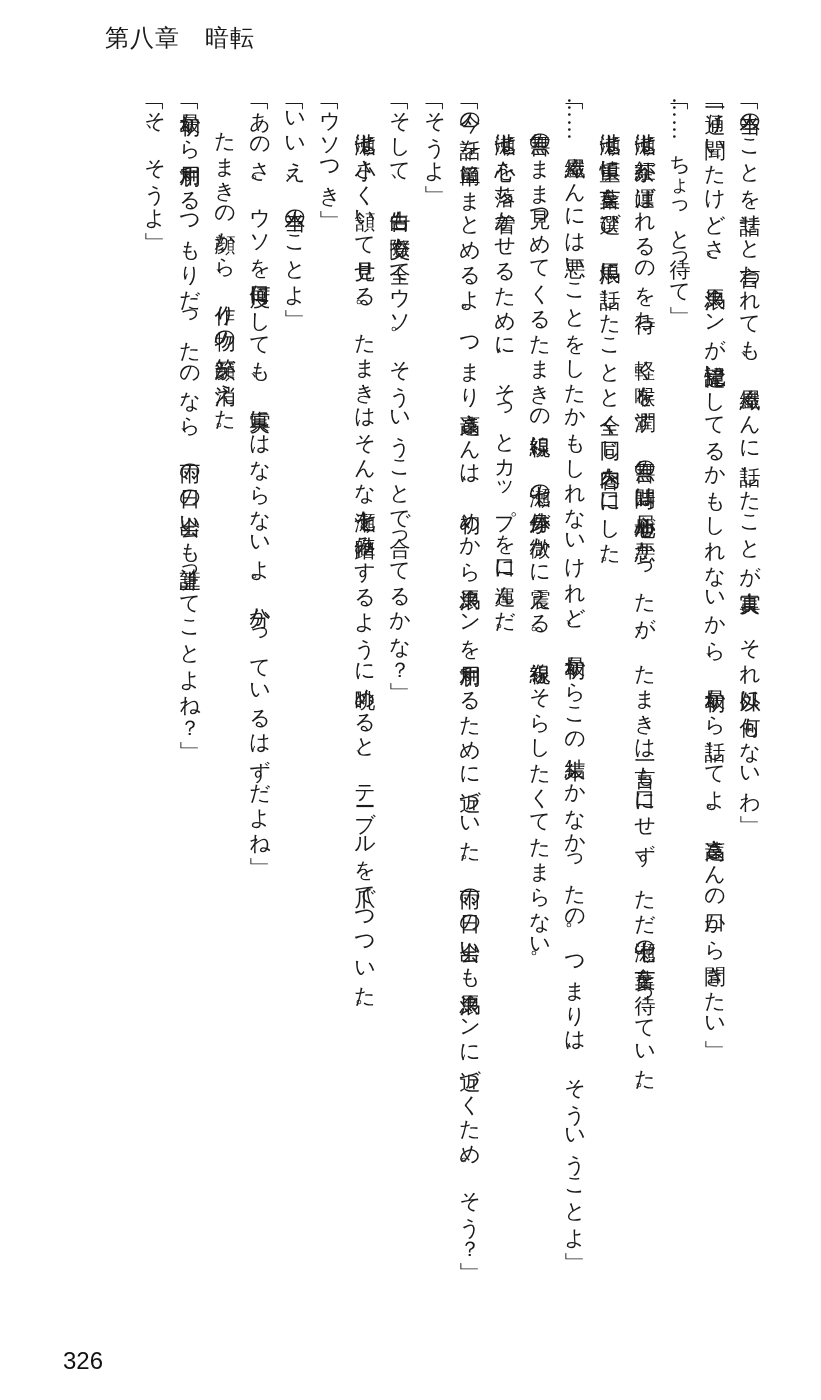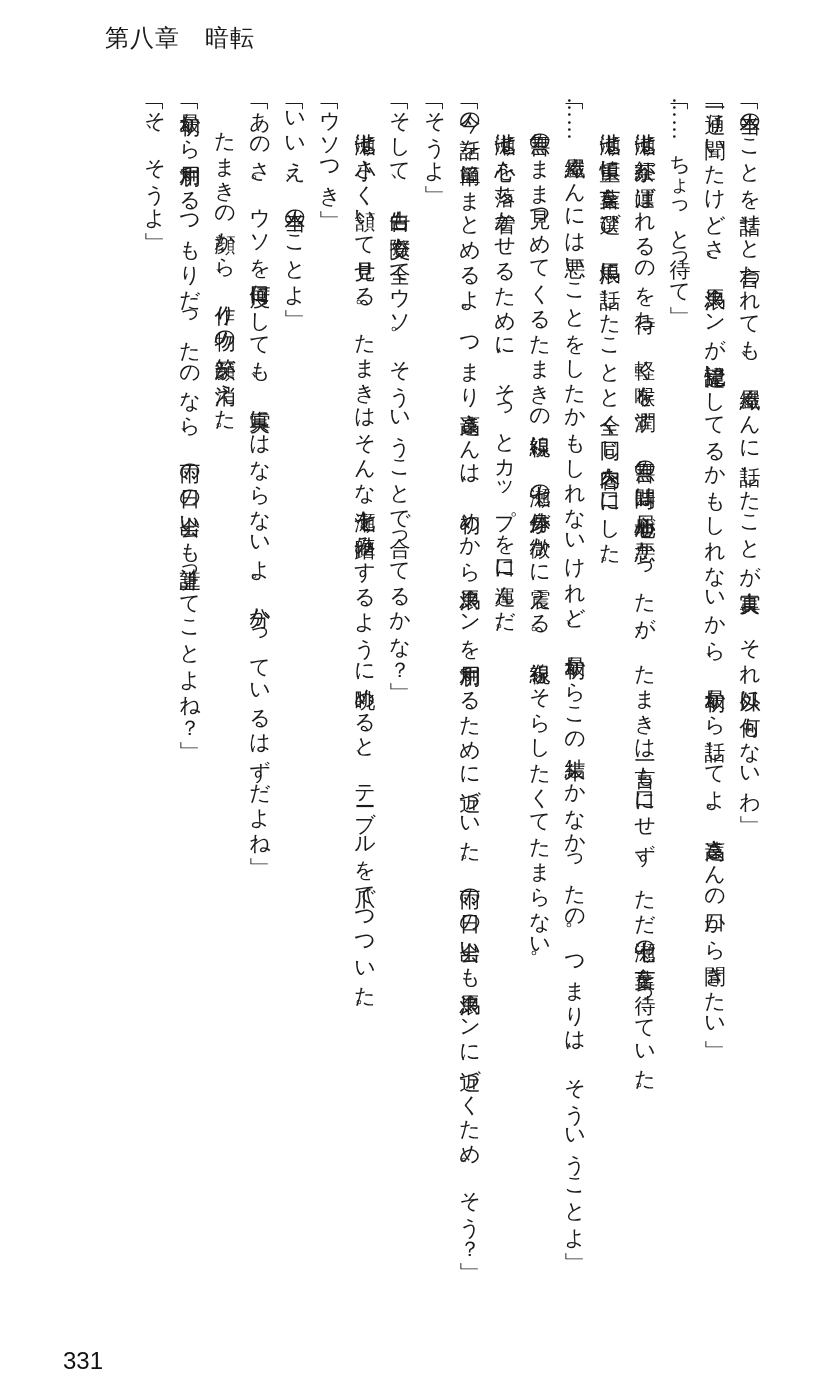--- a/index.html
+++ b/index.html
@@ -73,13 +73,13 @@
     <p>「そして、告白も交際も全てウソ。そういうことで合ってるかな？」</p>
     <p class="indent">七瀬は小さく頷いて見せる。たまきはそんな七瀬を値踏みするように眺めると、テーブルを爪でつついた。</p>
     <p>「ウソつき」</p>
     <p>「いいえ、本当のことよ」</p>
     <p>「あのさ。ウソを何度口にしても、真実にはならないよ。分かっているはずだよね」</p>
     <p class="indent">たまきの顔から、作り物の笑顔が消えた。</p>
     <p>「最初から利用するつもりだったのなら、雨の日の出会いも計算上ってことよね？」</p>
     <p>「そ、そうよ」</p>
   </div>
 
-<div class="page-number">331</div>
+<div class="page-number">326</div>
 
 </body></html>

